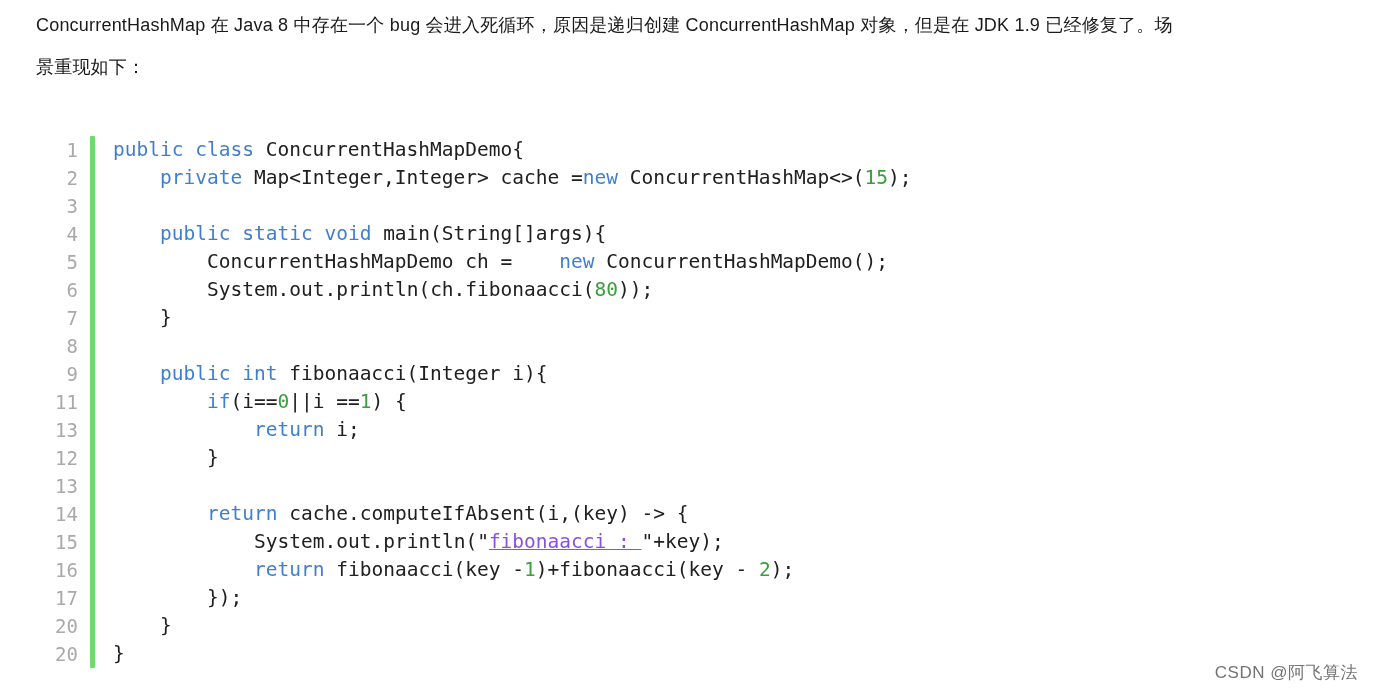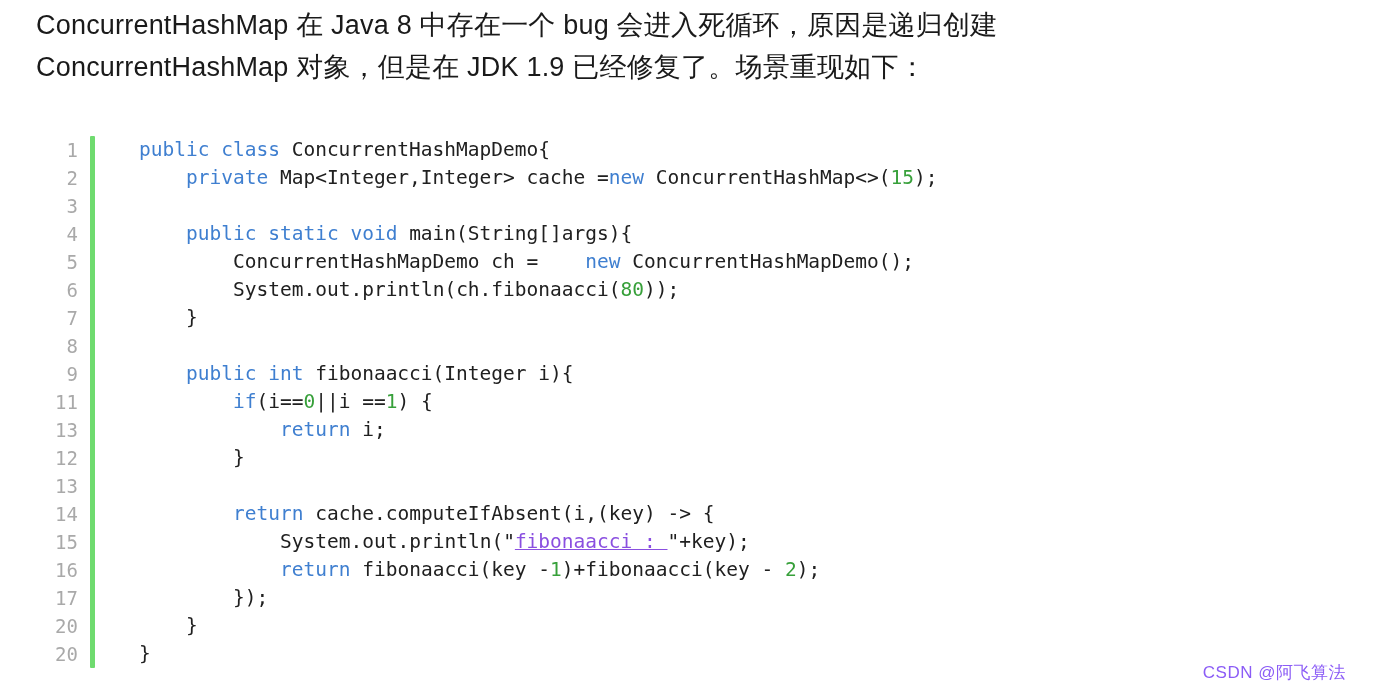--- a/index.html
+++ b/index.html
@@ -15,21 +15,21 @@
     font-family: "Liberation Sans", "DejaVu Sans", sans-serif;
     -webkit-font-smoothing: antialiased;
   }
 
   
   #article-intro {
     position: absolute;
     left: 36px;
     top: 4px;
     width: 1150px;
-    font-size: 27px;
+    font-size: 18px;
     line-height: 42px;
     color: #1a1a1a;
     letter-spacing: 0.2px;
     font-weight: 400;
     white-space: pre-wrap;
   }
 
   
   #code-block {
     position: absolute;
@@ -57,45 +57,45 @@
   .green-rail {
     flex: 0 0 auto;
     width: 5px;
     align-self: stretch;
     background: #6fdb6f;
     border-radius: 1px;
   }
 
   .code-area {
     flex: 1 1 auto;
-    padding-left: 44px;
+    padding-left: 18px;
     box-sizing: border-box;
     font-family: "DejaVu Sans Mono", "Liberation Mono", monospace;
     font-size: 19.5px;
     line-height: 28px;
     color: #202020;
     white-space: pre;
     tab-size: 4;
   }
   .code-line { display: block; height: 28px; min-height: 28px; }
 
   
   .tok-kw   { color: #3f7fd0; }
   .tok-num  { color: #37a03a; }
   .tok-str  { color: #8a4fe0; text-decoration: underline; }
   .tok-pln  { color: #202020; }
   .tok-punc { color: #202020; }
 
   
   #watermark {
     position: absolute;
-    right: 32px;
+    right: 20px;
     bottom: 8px;
     font-size: 17px;
-    color: #8b5cf6;
+    color: #737373;
     font-family: "Liberation Sans", "DejaVu Sans", sans-serif;
     letter-spacing: 0.5px;
     user-select: none;
   }
 </style>
 </head>
 <body>
 
 <div id="article-intro">ConcurrentHashMap 在 Java 8 中存在一个 bug 会进入死循环，原因是递归创建 ConcurrentHashMap 对象，但是在 JDK 1.9 已经修复了。场景重现如下：</div>
 

